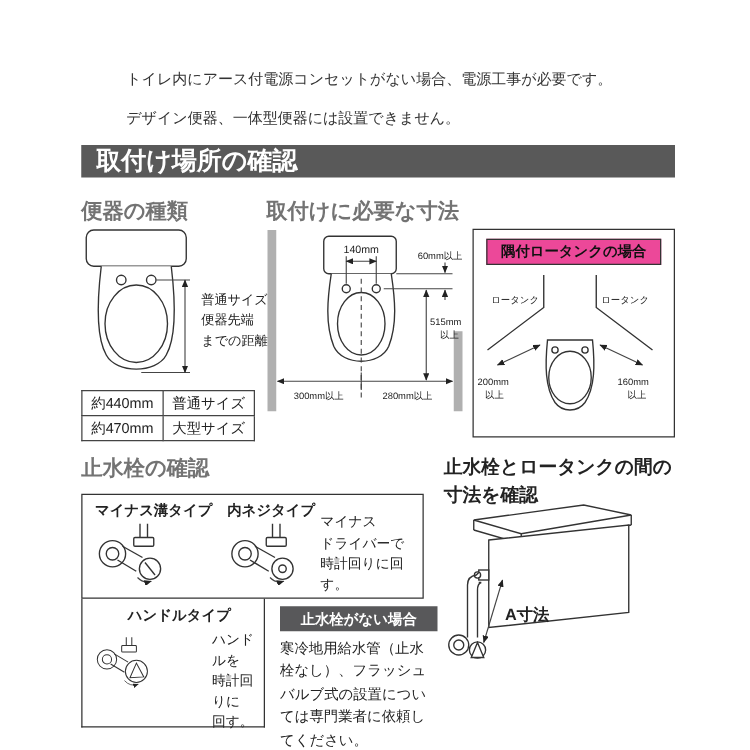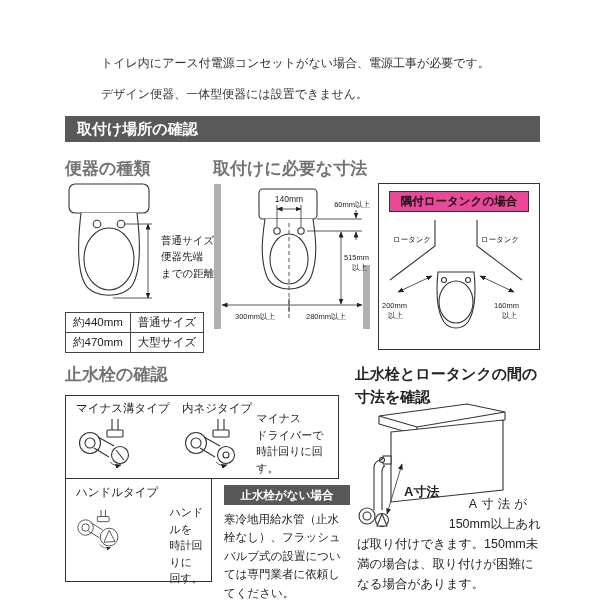--- a/index.html
+++ b/index.html
@@ -2,42 +2,42 @@
 <html><head>
 <meta charset="utf-8">
 <style>
   html,body{margin:0;padding:0;background:#fff;}
   #page{position:relative;width:600px;height:600px;background:#fff;overflow:hidden;
         font-family:"Liberation Sans",sans-serif;color:#222;}
   .abs{position:absolute;}
   #main-title{left:65px;top:8px;font-size:21px;font-weight:bold;letter-spacing:1px;color:#111;}
   .note{left:65px;font-size:12px;color:#333;margin-left:36px;}
   #banner{left:65px;top:116px;width:463px;height:26px;line-height:26px;
-          padding-left:12px;color:#fff;font-size:15px;font-weight:bold;}
+          padding-left:12px;color:#fff;font-size:20px;font-weight:bold;}
   .col-head{font-size:17px;font-weight:bold;color:#737373;}
   svg{display:block;}
   svg text{font-family:"Liberation Sans",sans-serif;fill:#222;}
   svg .ln{stroke:#333;stroke-width:1.1;fill:none;}
   svg .thin{stroke:#444;stroke-width:0.9;fill:none;}
   svg .wh{fill:#fff;stroke:#333;stroke-width:1.1;}
   
   #toilet-row{left:65px;top:180px;display:flex;}
   #hole-note{font-size:10.5px;line-height:1.55;padding-top:52px;padding-left:4px;color:#222;}
   
   #size-table{left:65px;top:312px;border-collapse:collapse;border-radius:14px;}
   #size-table td{border:1px solid #444;font-size:11.5px;padding:2px 7px;height:15px;color:#222;}
   
   #corner-panel{left:378px;top:183px;width:160px;height:165px;border:1px solid #333;}
   #corner-head{margin:7px 10px 0;text-align:center;font-size:11.5px;font-weight:bold;
                border:1px solid #333;padding:2px 0;color:#111;}
   
   #valve-topbox{left:65px;top:395px;width:274px;height:84px;border:1px solid #333;
                 display:flex;box-sizing:border-box;}
   .valve-cell{padding:5px 4px 0 10px;}
-  .valve-label{font-size:11.5px;font-weight:normal;white-space:nowrap;}
+  .valve-label{font-size:11.5px;font-weight:bold;white-space:nowrap;text-align:center;}
   .valve-note{font-size:11px;line-height:1.5;padding-top:14px;}
   #valve-bottom-left{left:65px;top:479px;width:147px;height:103px;box-sizing:border-box;
                      border-left:1px solid #333;border-right:1px solid #333;border-bottom:1px solid #333;
                      padding:6px 0 0 10px;}
   #handle-row{display:flex;gap:41px;}
   #no-valve{left:224px;top:485px;width:126px;}
   #no-valve-head{color:#fff;font-size:11.5px;font-weight:bold;text-align:center;padding:2.5px 0;}
   #no-valve-text{font-size:11.5px;line-height:1.6;margin-top:5px;color:#222;}
   
   #tank-head{left:355px;top:362px;font-size:15px;font-weight:bold;line-height:1.55;}
@@ -234,22 +234,15 @@
       <circle class="wh" cx="25" cy="58" r="2.5"></circle>
       <path class="ln" d="M17,108 L17,66 Q17,59 24,58 L26,56"></path>
       <path class="ln" d="M25,108 L25,70 Q25,65 28,64 L26,64"></path>
       <circle class="wh" cx="10" cy="114" r="8"></circle>
       <circle class="wh" cx="10" cy="114" r="4"></circle>
       <circle class="wh" cx="25" cy="118" r="6.5"></circle>
       <path class="wh" d="M25,112 L20,124 L30,124 Z"></path>
       <line class="thin" x1="30" y1="112" x2="45" y2="62" marker-start="url(#arrS)" marker-end="url(#arrE)"></line>
       <text x="47" y="94" font-size="13" font-weight="bold">A寸法</text>
     </svg>
-    <div id="tank-text">
-      <div class="tr-line sp">A寸法が</div>
-      <div class="tr-line">150mm以上あれ</div>
-      <div>ば取り付けできます。150mm未</div>
-      <div>満の場合は、取り付けが困難に</div>
-      <div>なる場合があります。</div>
-    </div>
   </div>
 
 </div>
 
 </body></html>

